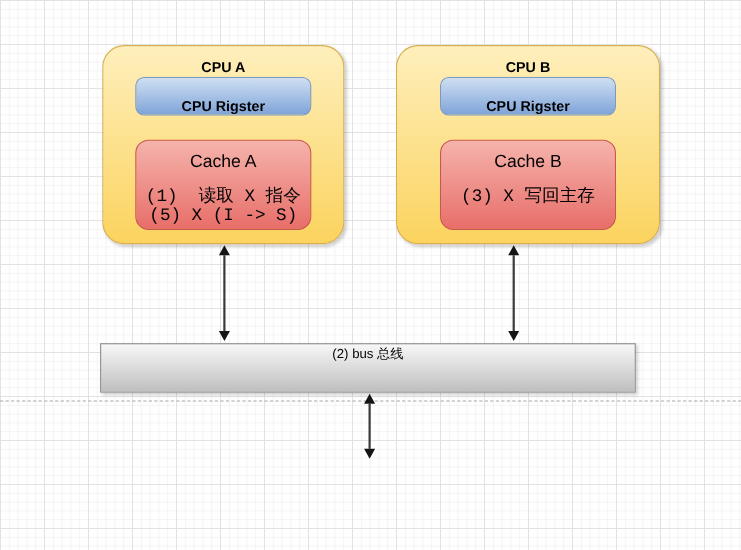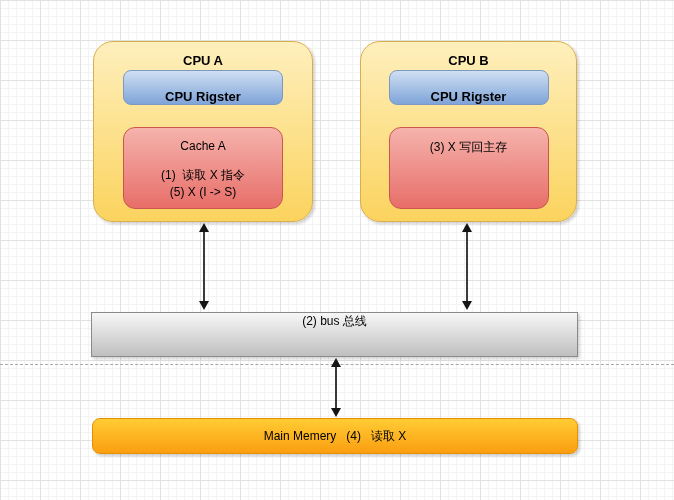--- a/index.html
+++ b/index.html
@@ -23,21 +23,21 @@
   
   .cpu-block {
     position: absolute;
     height: 181px;
     border: 1px solid #d9ae4f;
     border-radius: 20px;
     background: linear-gradient(#feefbc 0%, #fbd35e 100%);
     box-shadow: 2px 2px 3px rgba(0,0,0,0.18);
   }
   .cpu-a { left: 93px;  top: 41px; width: 220px; }
-  .cpu-b { left: 360px; top: 41px; width: 217px; }
+  .cpu-b { left: 360px; top: 41px; width: 240px; }
 
   .cpu-title {
     position: absolute; top: 11px; left: 0; right: 0;
     text-align: center; font-weight: bold; font-size: 13px;
   }
 
   .register-box {
     position: absolute; top: 28px; left: 50%; transform: translateX(-50%);
     width: 160px; height: 35px;
     border: 1px solid #7d99c1;
@@ -49,22 +49,22 @@
 
   .cache-box {
     position: absolute; top: 85px; left: 50%; transform: translateX(-50%);
     width: 160px; height: 82px;
     border: 1px solid #c9564f;
     border-radius: 12px;
     background: linear-gradient(#f5b3ac 0%, #e86e69 100%);
     text-align: center;
     padding-top: 11px;
   }
-  .cache-title { font-size: 12px; margin-bottom: 14px; }
-  .cache-line  { font-size: 12px; line-height: 17px; white-space: pre; }
+  .cache-title { font-size: 16px; margin-bottom: 14px; }
+  .cache-line  { font-size: 16px; line-height: 17px; white-space: pre; font-family: Liberation Mono, monospace; }
 
   
   .bus {
     position: absolute; left: 91px; top: 312px; width: 487px; height: 45px;
     border: 1px solid #8a8a8a;
     background: linear-gradient(#f7f7f7 0%, #bfbfbf 100%);
     box-shadow: 2px 2px 3px rgba(0,0,0,0.18);
     display: flex; align-items: flex-start; justify-content: center;
     white-space: pre;
   }
@@ -122,20 +122,21 @@
       <div class="cache-line">(5) X (I -&gt; S)</div>
     </div>
   </div>
 
   <div class="cpu-block cpu-b">
     <div class="cpu-title">CPU B</div>
     <div class="register-box">
       <span>CPU Rigster</span>
     </div>
     <div class="cache-box">
+      <div class="cache-title">Cache B</div>
       <div class="cache-line">(3) X 写回主存</div>
     </div>
   </div>
 
   <div class="varrow arrow-a">
     <div class="head-up"></div>
     <div class="shaft"></div>
     <div class="head-down"></div>
   </div>
   <div class="varrow arrow-b">
@@ -149,17 +150,14 @@
   </div>
 
   <div class="page-break"></div>
 
   <div class="varrow arrow-c">
     <div class="head-up"></div>
     <div class="shaft"></div>
     <div class="head-down"></div>
   </div>
 
-  <div class="memory">
-    <span>Main Memery   (4)   读取 X</span>
-  </div>
 
 </div>
 
 </body></html>

